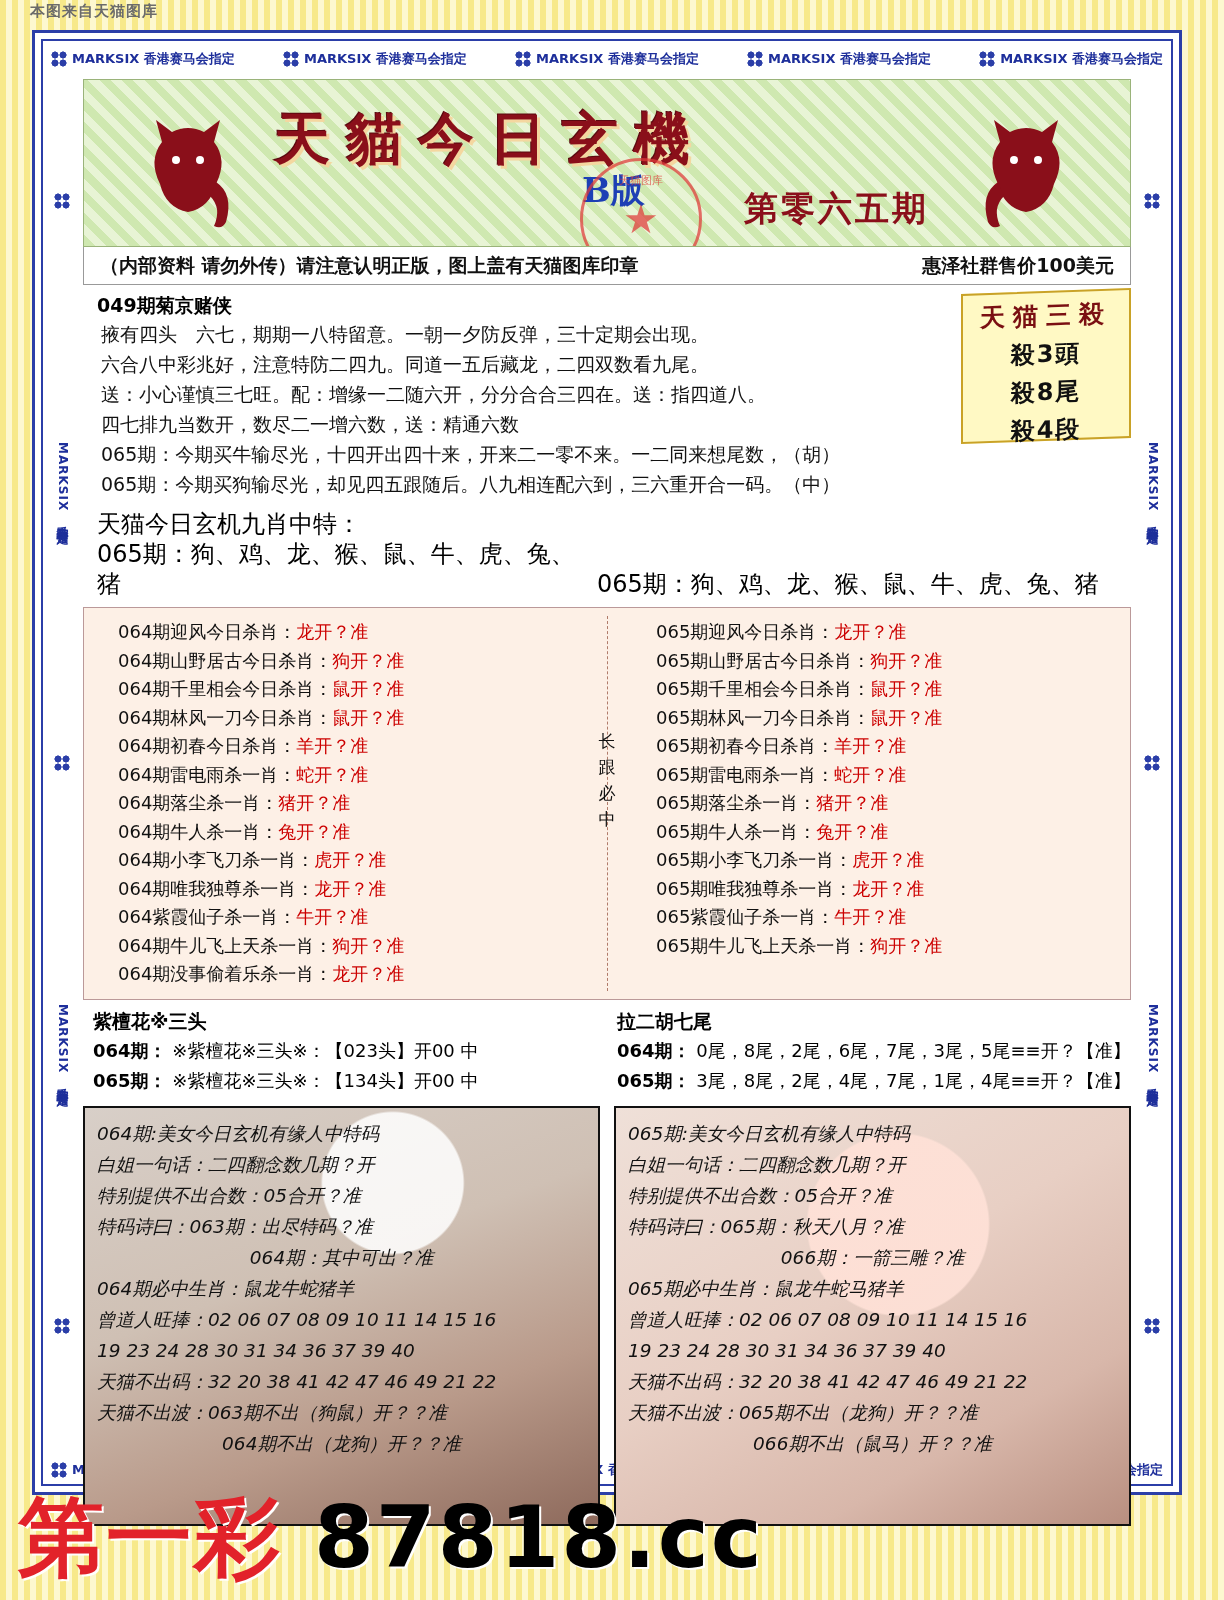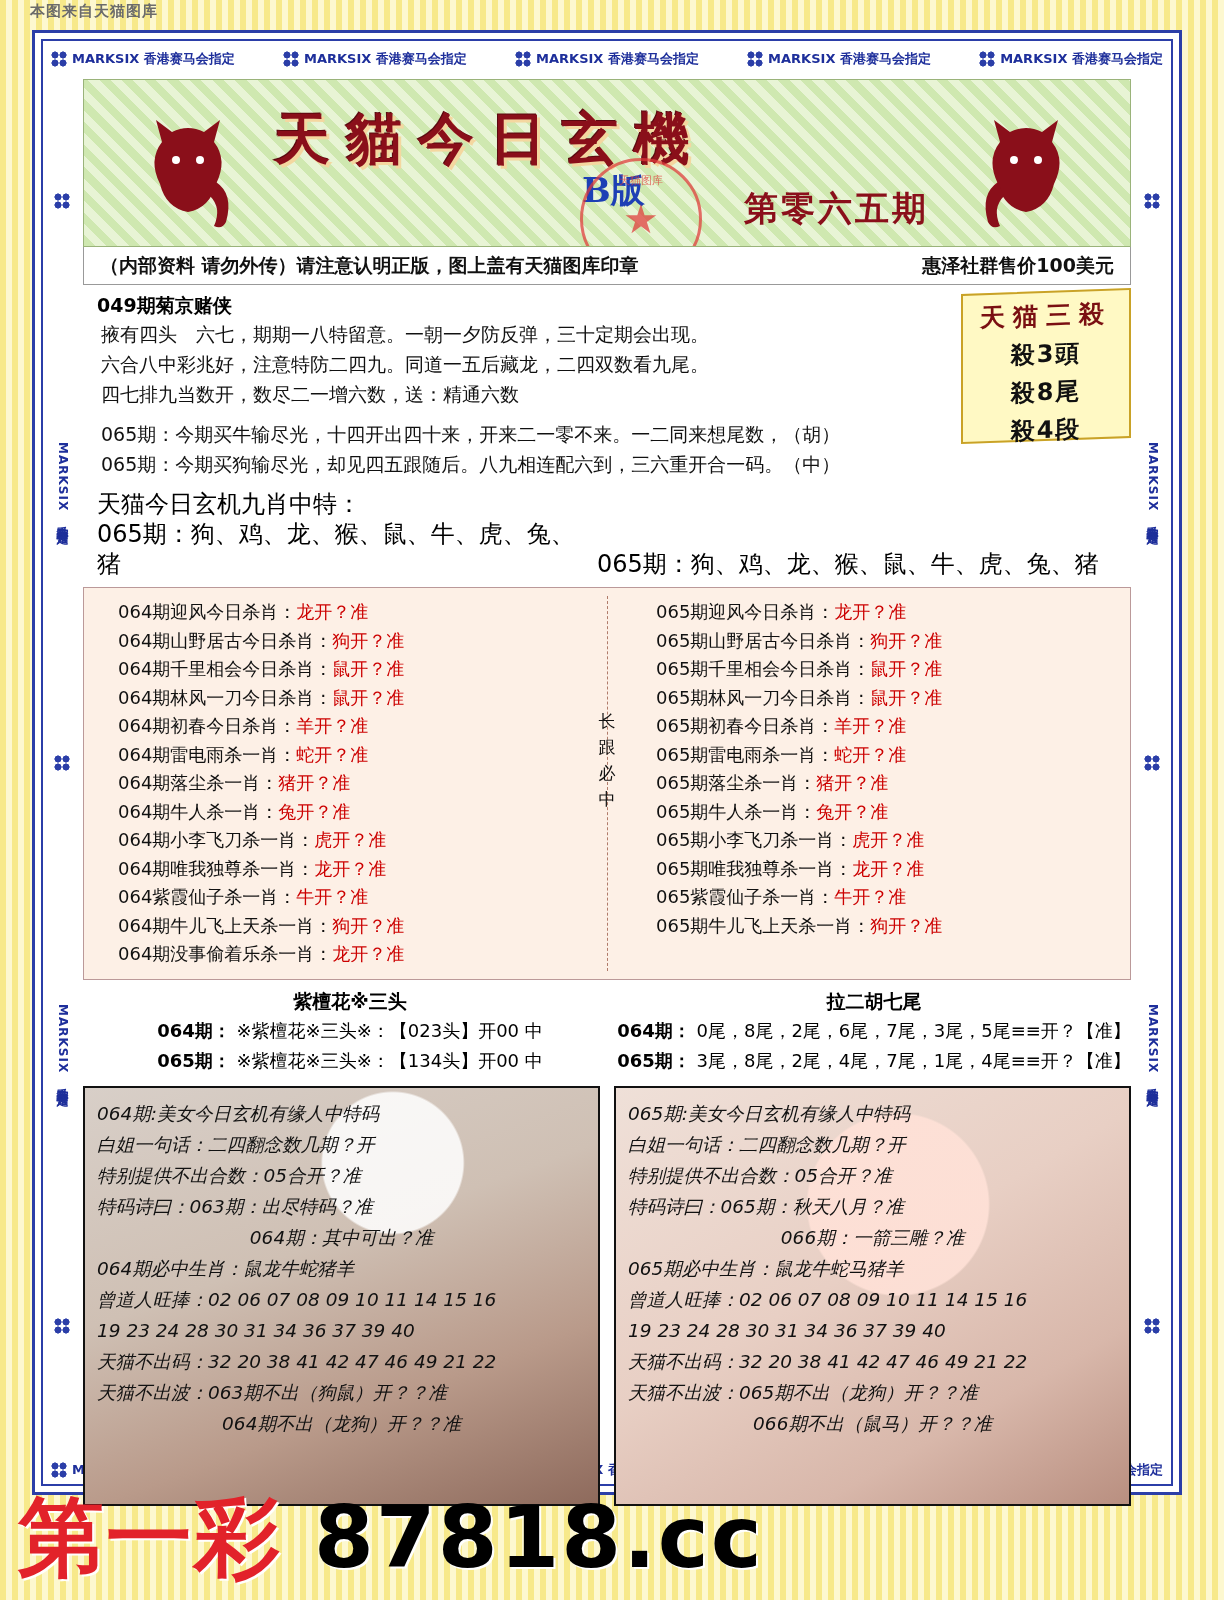--- a/index.html
+++ b/index.html
@@ -183,21 +183,21 @@
   .killcol.rightc{border-left:1px dashed #b07b6a;padding-left:48px;}
   .killrow{font-size:18px;line-height:28.5px;color:#111;white-space:nowrap;}
   .killrow .ans{color:#c00;}
   .midlabel{
     position:absolute;left:50%;top:120px;transform:translateX(-50%);
     width:26px;text-align:center;font-size:17px;line-height:26px;color:#111;
   }
 
   
   .twocol{display:flex;margin-top:6px;}
-  .twocol .col{width:50%;box-sizing:border-box;padding-left:10px;text-align:center;}
+  .twocol .col{width:50%;box-sizing:border-box;padding-left:10px;}
   .twocol .hd{font-size:19px;font-weight:bold;line-height:30px;}
   .twocol .rw{font-size:18px;line-height:30px;white-space:nowrap;}
   .twocol .rw b{font-weight:bold;}
 
   
   .panels{display:flex;gap:14px;margin-top:10px;}
   .panel{
     width:50%;height:420px;
     border:2px solid #111;
     box-sizing:border-box;
@@ -335,23 +335,24 @@
       <div class="threekill">
         <div class="tk-title">天猫三殺</div>
         <div class="tk-row">殺3頭</div>
         <div class="tk-row">殺8尾</div>
         <div class="tk-row">殺4段</div>
       </div>
 
       <div class="sub-head">049期菊京赌侠</div>
       <div class="line ind">掖有四头　六七，期期一八特留意。一朝一夕防反弹，三十定期会出现。</div>
       <div class="line ind">六合八中彩兆好，注意特防二四九。同道一五后藏龙，二四双数看九尾。</div>
+      <div class="line ind">送：小心谨慎三七旺。配：增缘一二随六开，分分合合三四在。送：指四道八。</div>
       <div class="line ind">四七排九当数开，数尽二一增六数，送：精通六数</div>
 
-      <div class="line ind" style="margin-top:10px">065期：今期买牛输尽光，十四开出四十来，开来二一零不来。一二同来想尾数，（胡）</div>
+      <div class="line ind" style="">065期：今期买牛输尽光，十四开出四十来，开来二一零不来。一二同来想尾数，（胡）</div>
       <div class="line ind">065期：今期买狗输尽光，却见四五跟随后。八九相连配六到，三六重开合一码。（中）</div>
 
       <div class="nine" style="margin-top:10px">天猫今日玄机九肖中特：</div>
       <div class="nine">
         <span class="half">065期：狗、鸡、龙、猴、鼠、牛、虎、兔、猪</span><span>065期：狗、鸡、龙、猴、鼠、牛、虎、兔、猪</span>
       </div>
     </div>
 
     <div class="killwrap">
       <div class="killcol">

